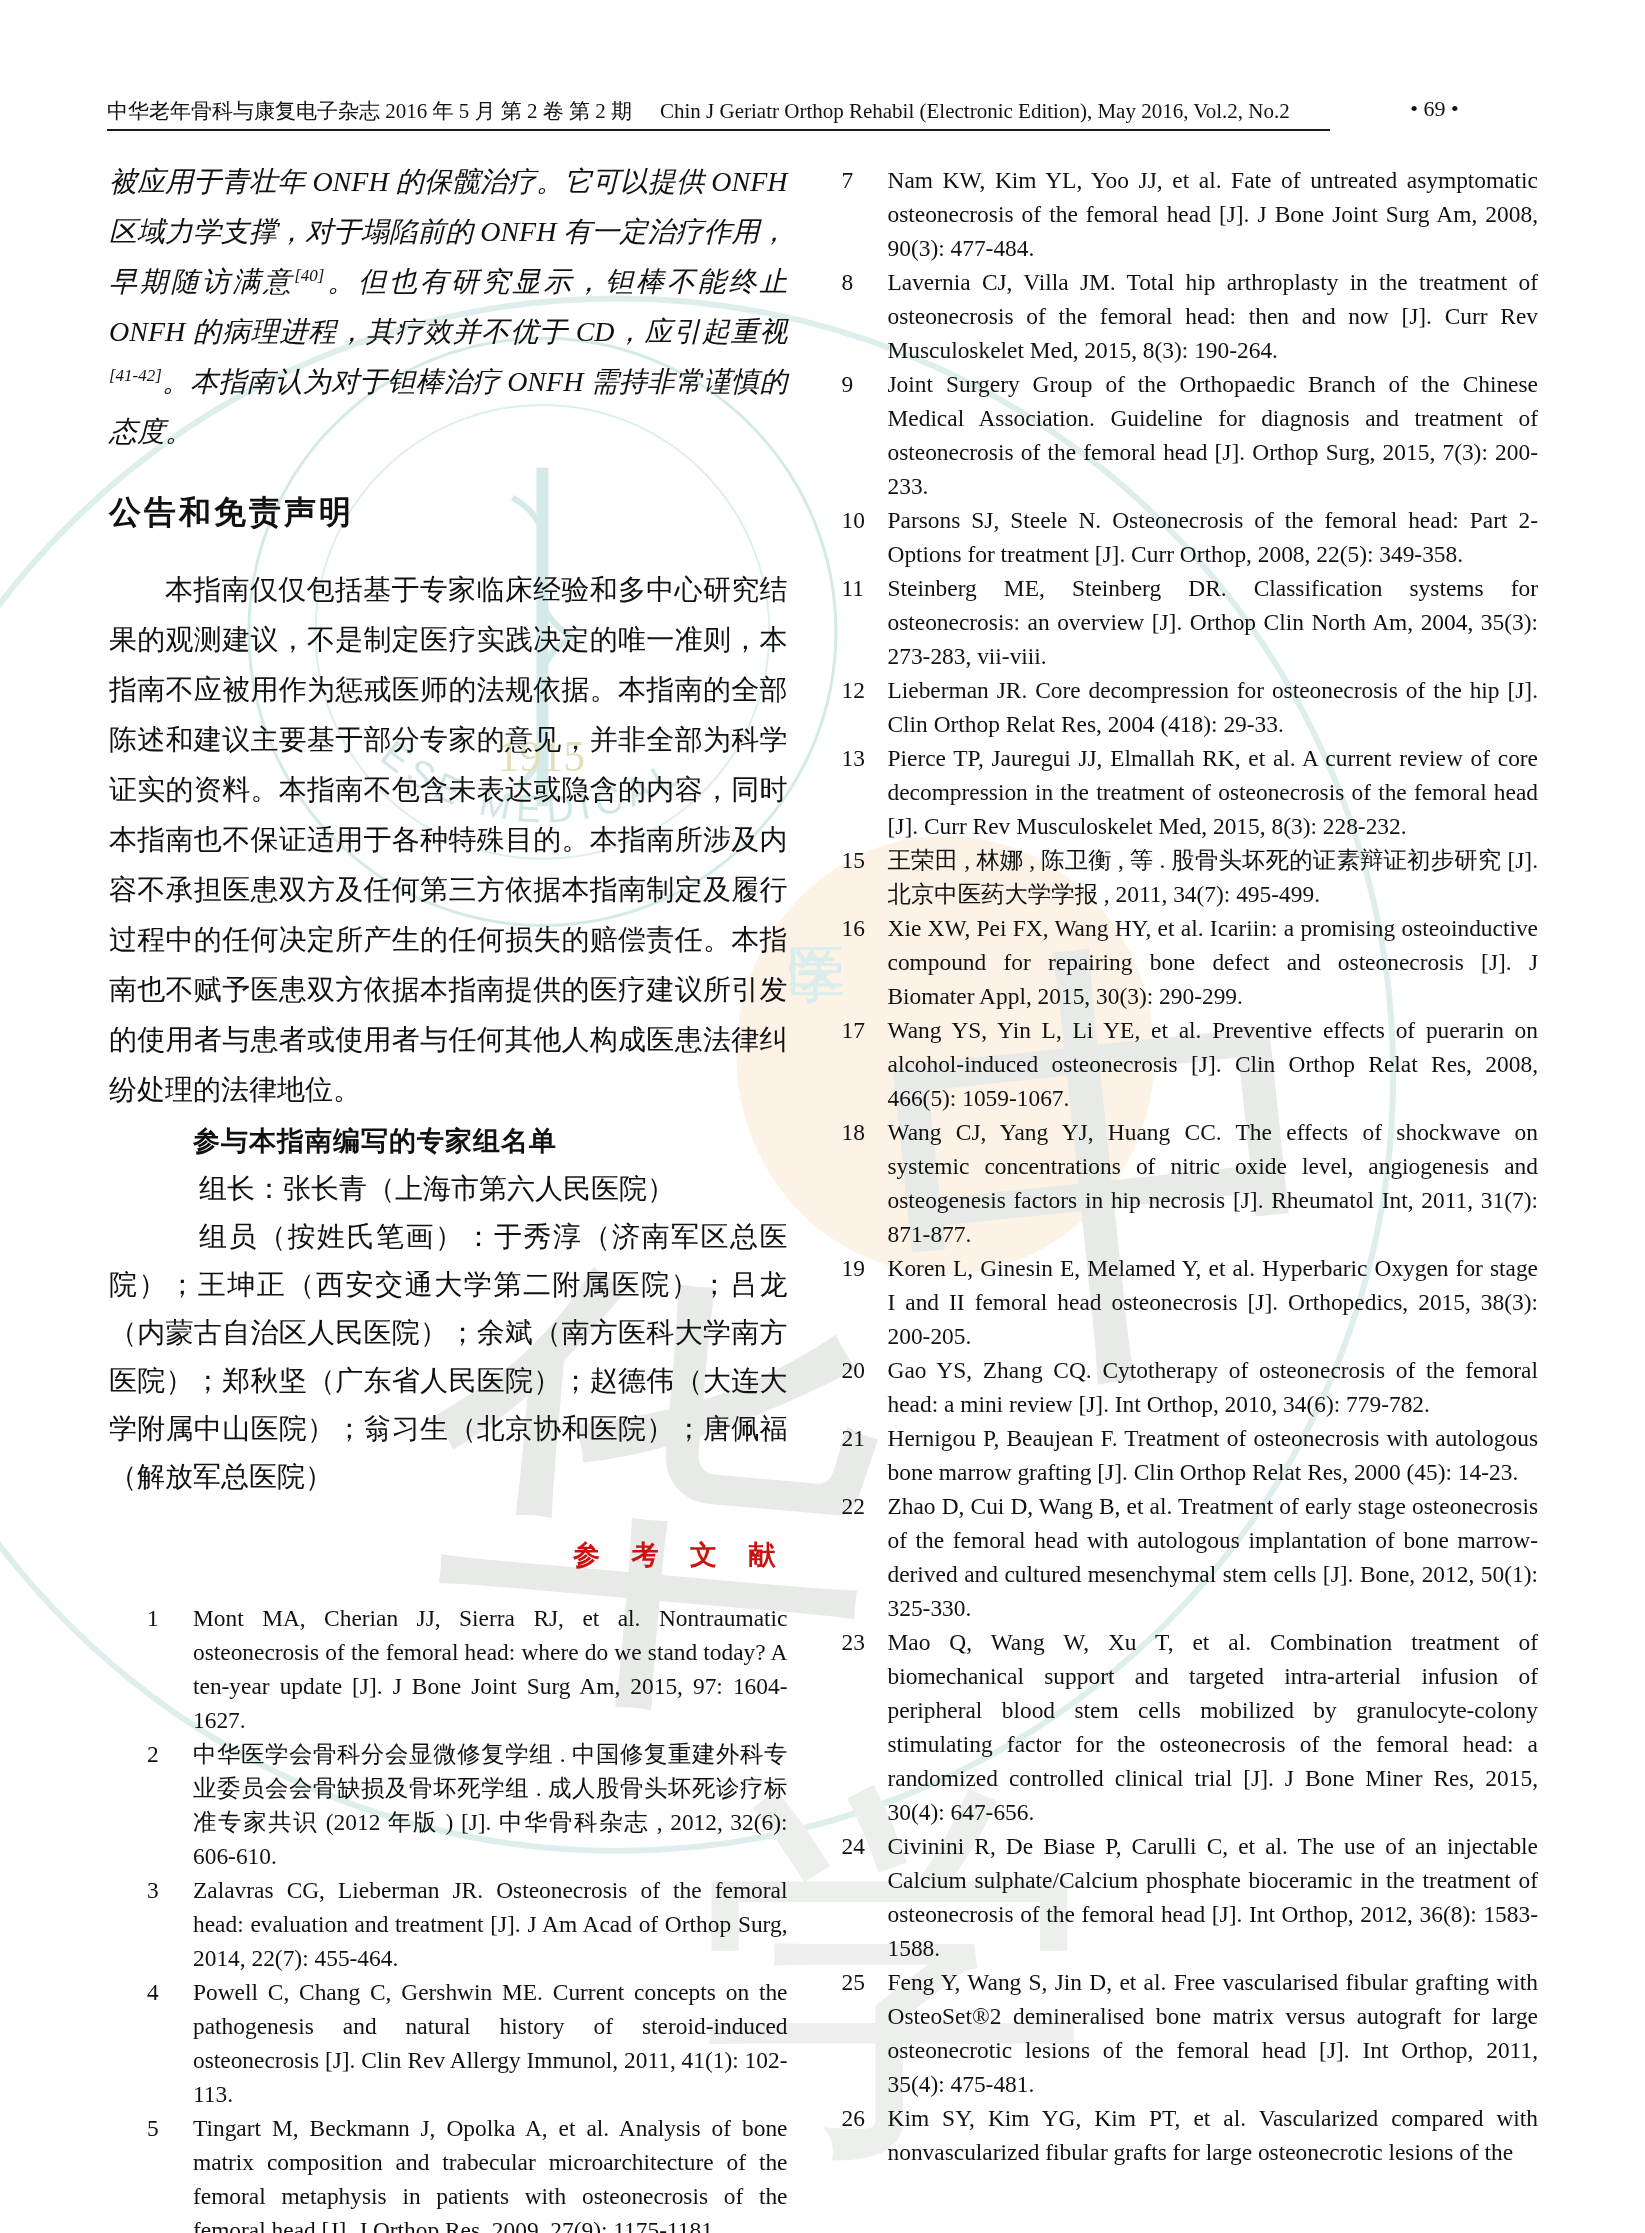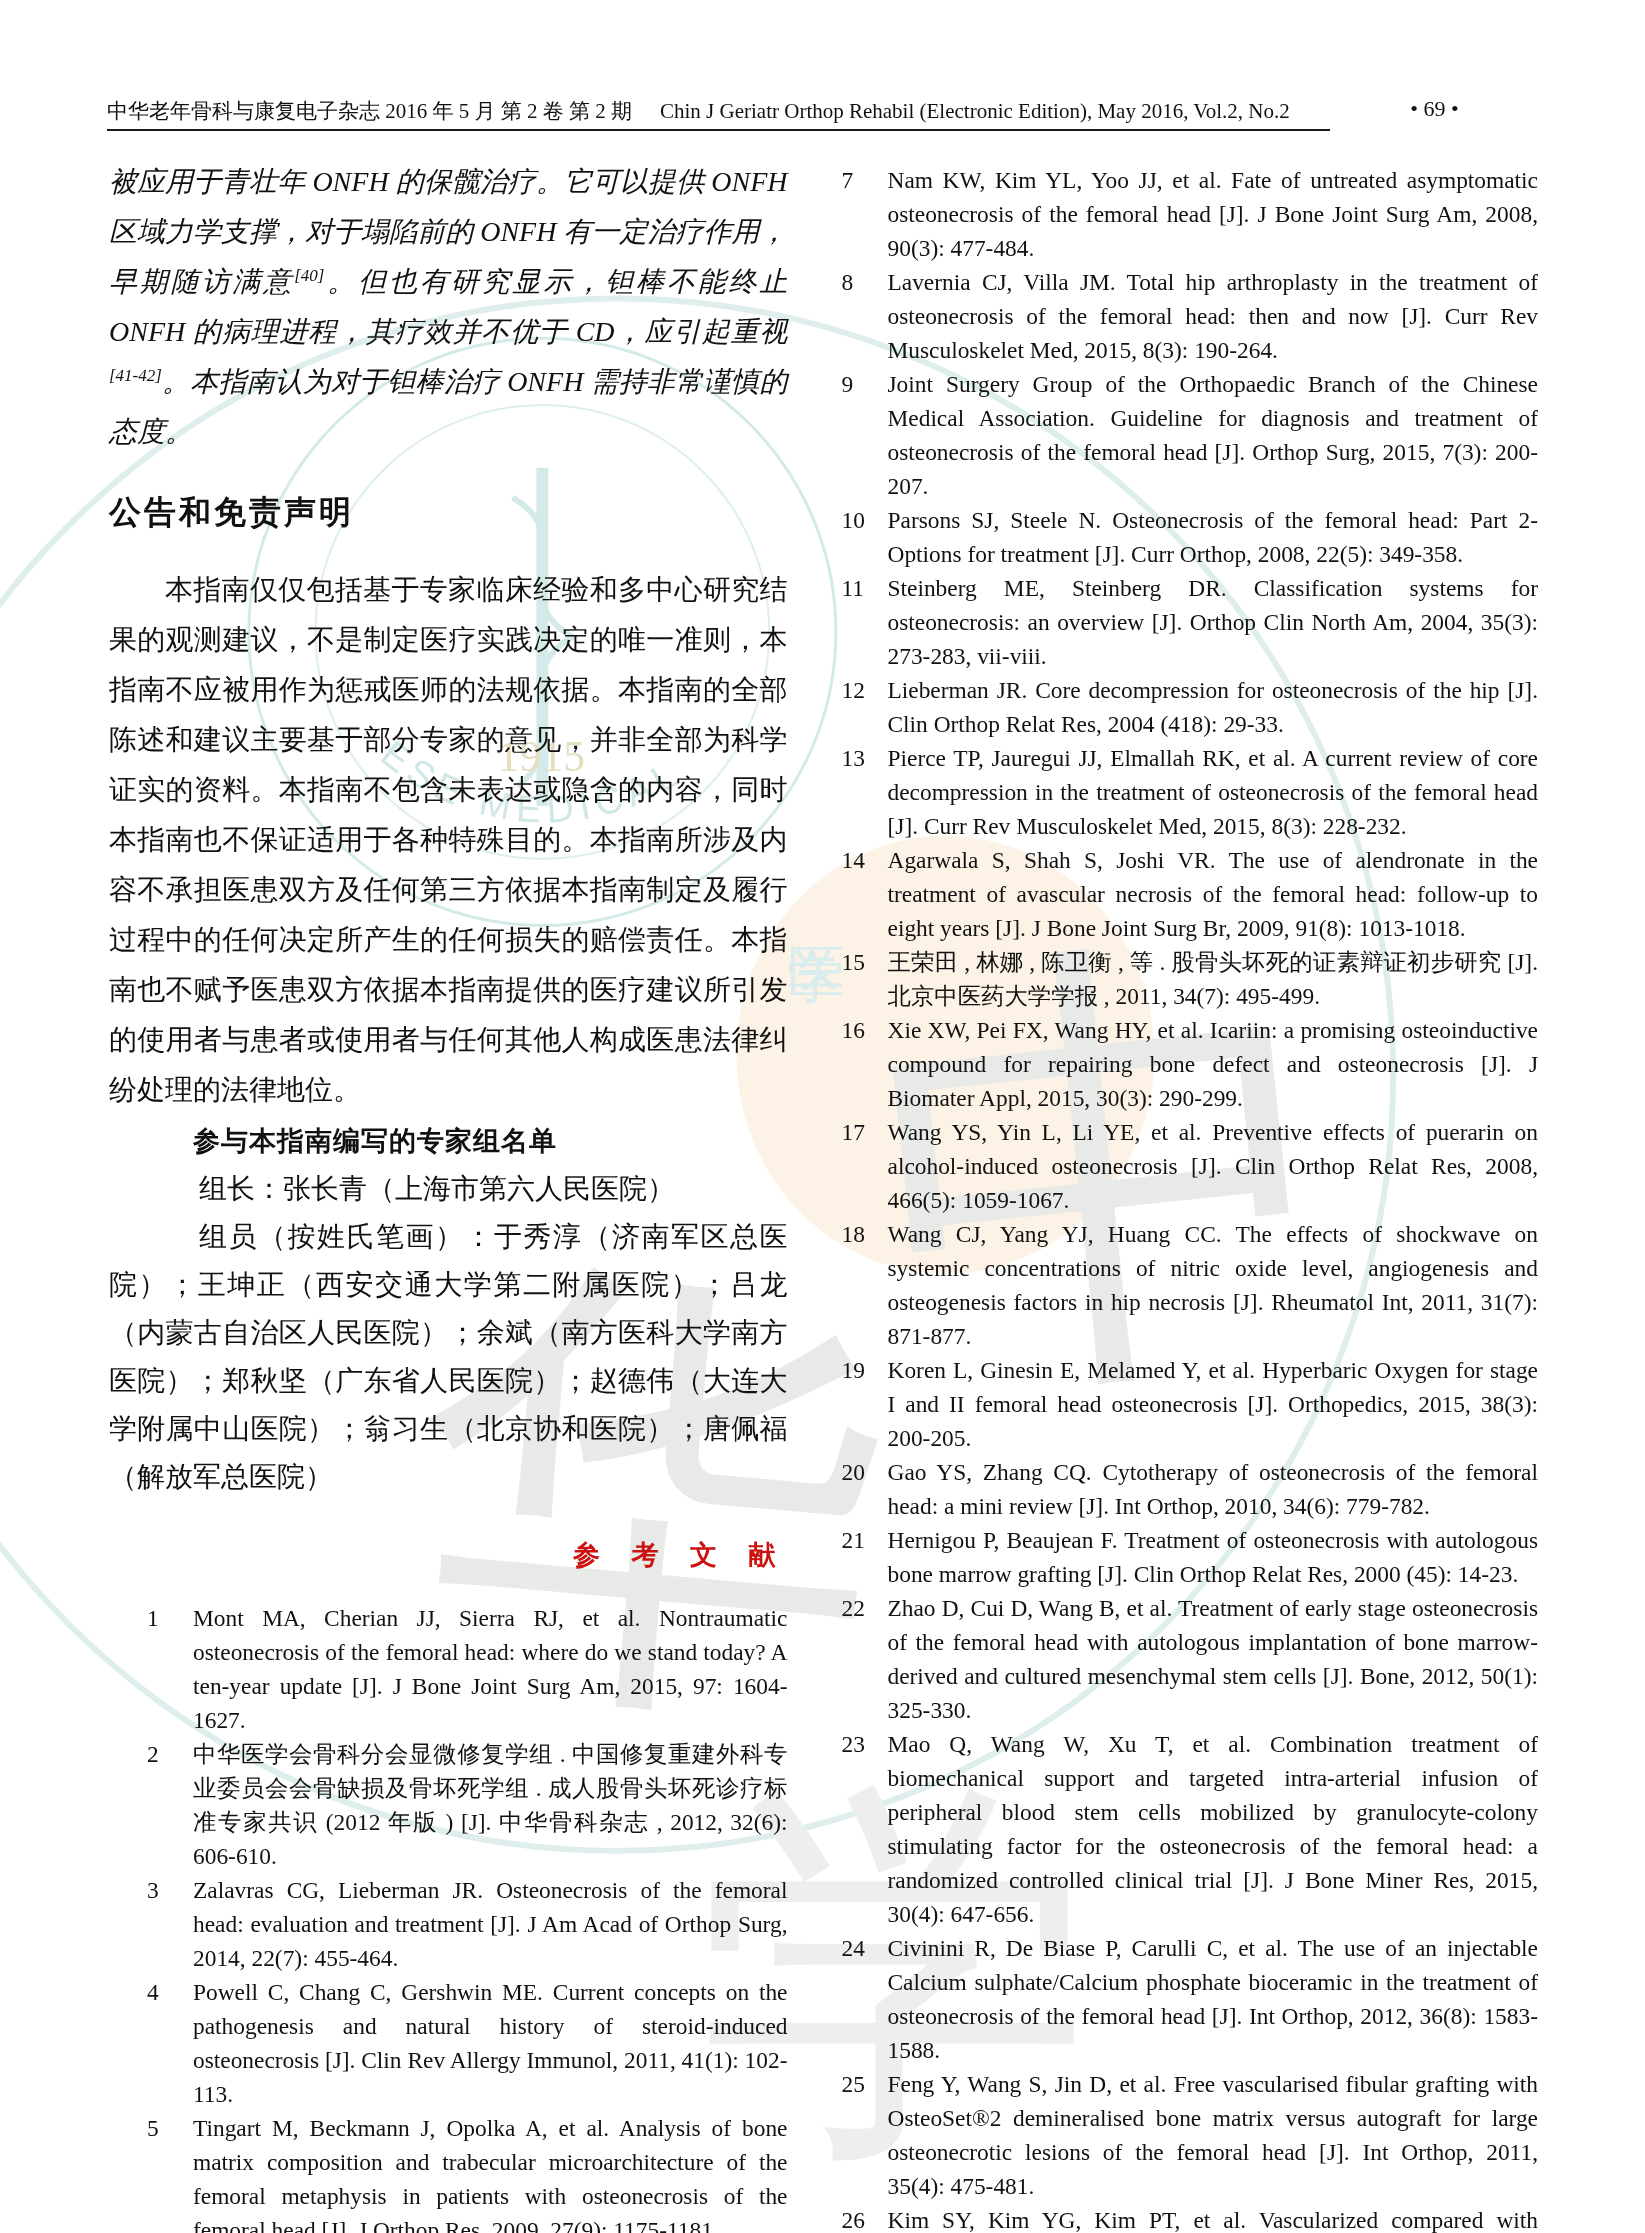--- a/index.html
+++ b/index.html
@@ -158,21 +158,21 @@
             <span class="ref-text">Nam KW, Kim YL, Yoo JJ, et al. Fate of untreated asymptomatic osteonecrosis of the femoral head [J]. J Bone Joint Surg Am, 2008, 90(3): 477-484.</span>
           </li>
 
           <li class="ref-item">
             <span class="ref-num">8</span>
             <span class="ref-text">Lavernia CJ, Villa JM. Total hip arthroplasty in the treatment of osteonecrosis of the femoral head: then and now [J]. Curr Rev Musculoskelet Med, 2015, 8(3): 190-264.</span>
           </li>
 
           <li class="ref-item">
             <span class="ref-num">9</span>
-            <span class="ref-text">Joint Surgery Group of the Orthopaedic Branch of the Chinese Medical Association. Guideline for diagnosis and treatment of osteonecrosis of the femoral head [J]. Orthop Surg, 2015, 7(3): 200-207.</span>
+            <span class="ref-text">Joint Surgery Group of the Orthopaedic Branch of the Chinese Medical Association. Guideline for diagnosis and treatment of osteonecrosis of the femoral head [J]. Orthop Surg, 2015, 7(3): 200-233.</span>
           </li>
 
           <li class="ref-item">
             <span class="ref-num">10</span>
             <span class="ref-text">Parsons SJ, Steele N. Osteonecrosis of the femoral head: Part 2-Options for treatment [J]. Curr Orthop, 2008, 22(5): 349-358.</span>
           </li>
 
           <li class="ref-item">
             <span class="ref-num">11</span>
             <span class="ref-text">Steinberg ME, Steinberg DR. Classification systems for osteonecrosis: an overview [J]. Orthop Clin North Am, 2004, 35(3): 273-283, vii-viii.</span>
@@ -181,24 +181,20 @@
           <li class="ref-item">
             <span class="ref-num">12</span>
             <span class="ref-text">Lieberman JR. Core decompression for osteonecrosis of the hip [J]. Clin Orthop Relat Res, 2004 (418): 29-33.</span>
           </li>
 
           <li class="ref-item">
             <span class="ref-num">13</span>
             <span class="ref-text">Pierce TP, Jauregui JJ, Elmallah RK, et al. A current review of core decompression in the treatment of osteonecrosis of the femoral head [J]. Curr Rev Musculoskelet Med, 2015, 8(3): 228-232.</span>
           </li>
 
-          <li class="ref-item">
-            <span class="ref-num">14</span>
-            <span class="ref-text">Agarwala S, Shah S, Joshi VR. The use of alendronate in the treatment of avascular necrosis of the femoral head: follow-up to eight years [J]. J Bone Joint Surg Br, 2009, 91(8): 1013-1018.</span>
-          </li>
 
           <li class="ref-item">
             <span class="ref-num">15</span>
             <span class="ref-text">王荣田 , 林娜 , 陈卫衡 , 等 . 股骨头坏死的证素辩证初步研究 [J]. 北京中医药大学学报 , 2011, 34(7): 495-499.</span>
           </li>
 
           <li class="ref-item">
             <span class="ref-num">16</span>
             <span class="ref-text">Xie XW, Pei FX, Wang HY, et al. Icariin: a promising osteoinductive compound for repairing bone defect and osteonecrosis [J]. J Biomater Appl, 2015, 30(3): 290-299.</span>
           </li>

